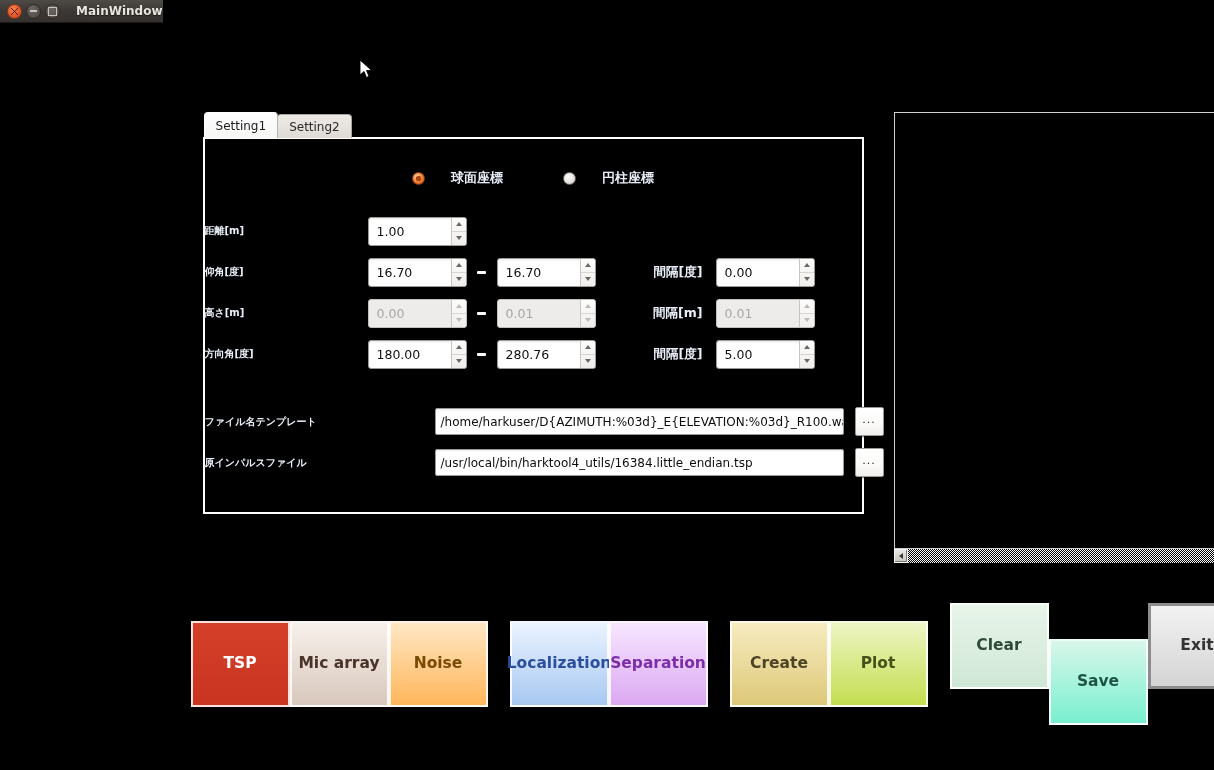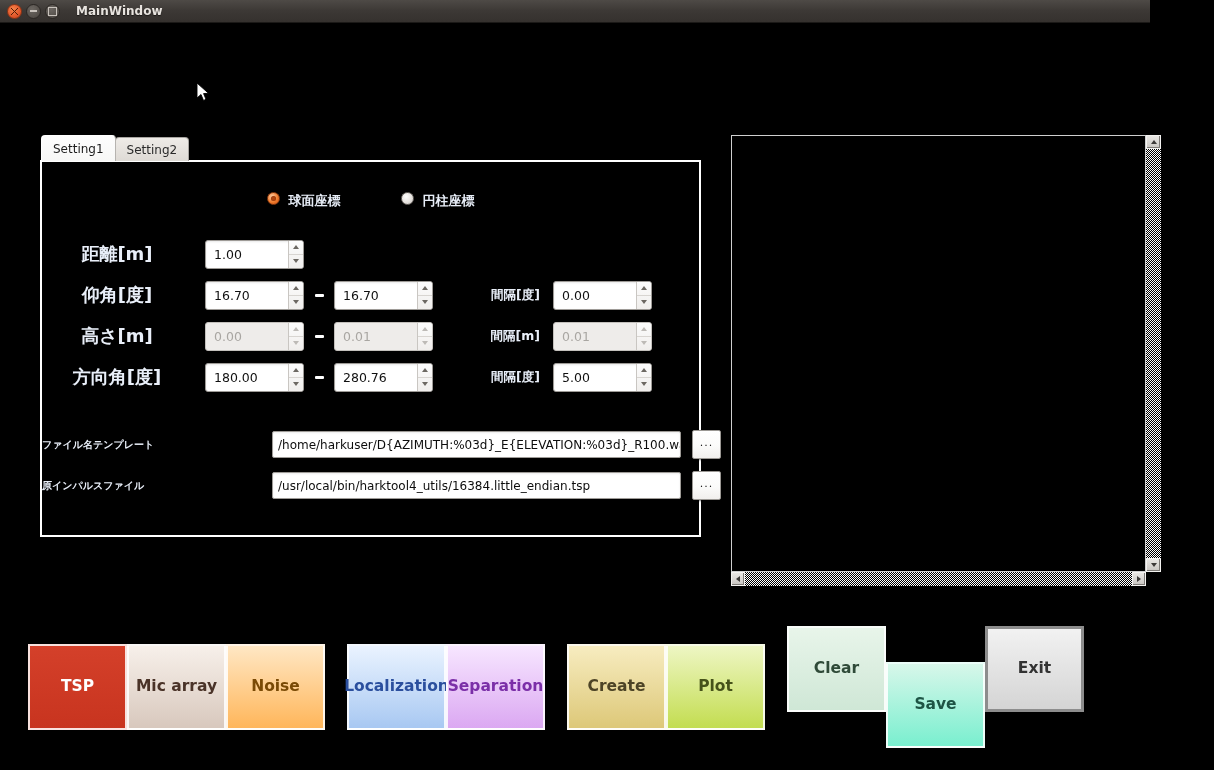--- a/index.html
+++ b/index.html
@@ -12,21 +12,21 @@
     overflow: hidden;
     position: relative;
   }
 
   
   .window {
     width: 1150px;
     height: 770px;
     background: #000;
     display: flex;
-    flex-direction: column;
+    flex-direction: row;
     position: relative;
   }
   .titlebar {
     height: 23px;
     background: linear-gradient(to bottom, #4e4a46 0%, #3c3835 50%, #35312e 100%);
     border-bottom: 1px solid #1b1917;
     display: flex;
     align-items: center;
     padding-left: 7px;
     flex: none;
@@ -141,21 +141,21 @@
   }
 
   
   .radio-row {
     position: absolute;
     top: 30px; left: 0; right: 0;
     display: flex;
     justify-content: center;
     gap: 60px;
   }
-  .radio-item { display: flex; gap: 9px; }
+  .radio-item { display: flex; align-items: center; gap: 26px; }
   .radio-dot {
     width: 13px; height: 13px;
     border-radius: 50%;
     background: radial-gradient(circle at 38% 33%, #fdfdfd 0%, #e4e0dc 60%, #b9b5b0 100%);
     border: 1px solid #6f6a66;
     display: flex; align-items: center; justify-content: center;
     flex: none;
   }
   .radio-dot.on {
     background: radial-gradient(circle at 38% 33%, #ffd0a8 0%, #f07a2a 55%, #c8501a 100%);
@@ -181,24 +181,24 @@
     width: 100%;
   }
   .frow {
     display: flex;
     align-items: center;
     height: 40px;
     margin-bottom: 1px;
   }
   .flabel {
     width: 163px;
-    text-align: center;
+    text-align: left;
     padding-right: 13px;
     color: #e9eff9;
-    font-size: 18px;
+    font-size: 10px;
     font-weight: bold;
     flex: none;
   }
 
   
   .spin {
     width: 99px;
     height: 29px;
     display: flex;
     background: #fff;

